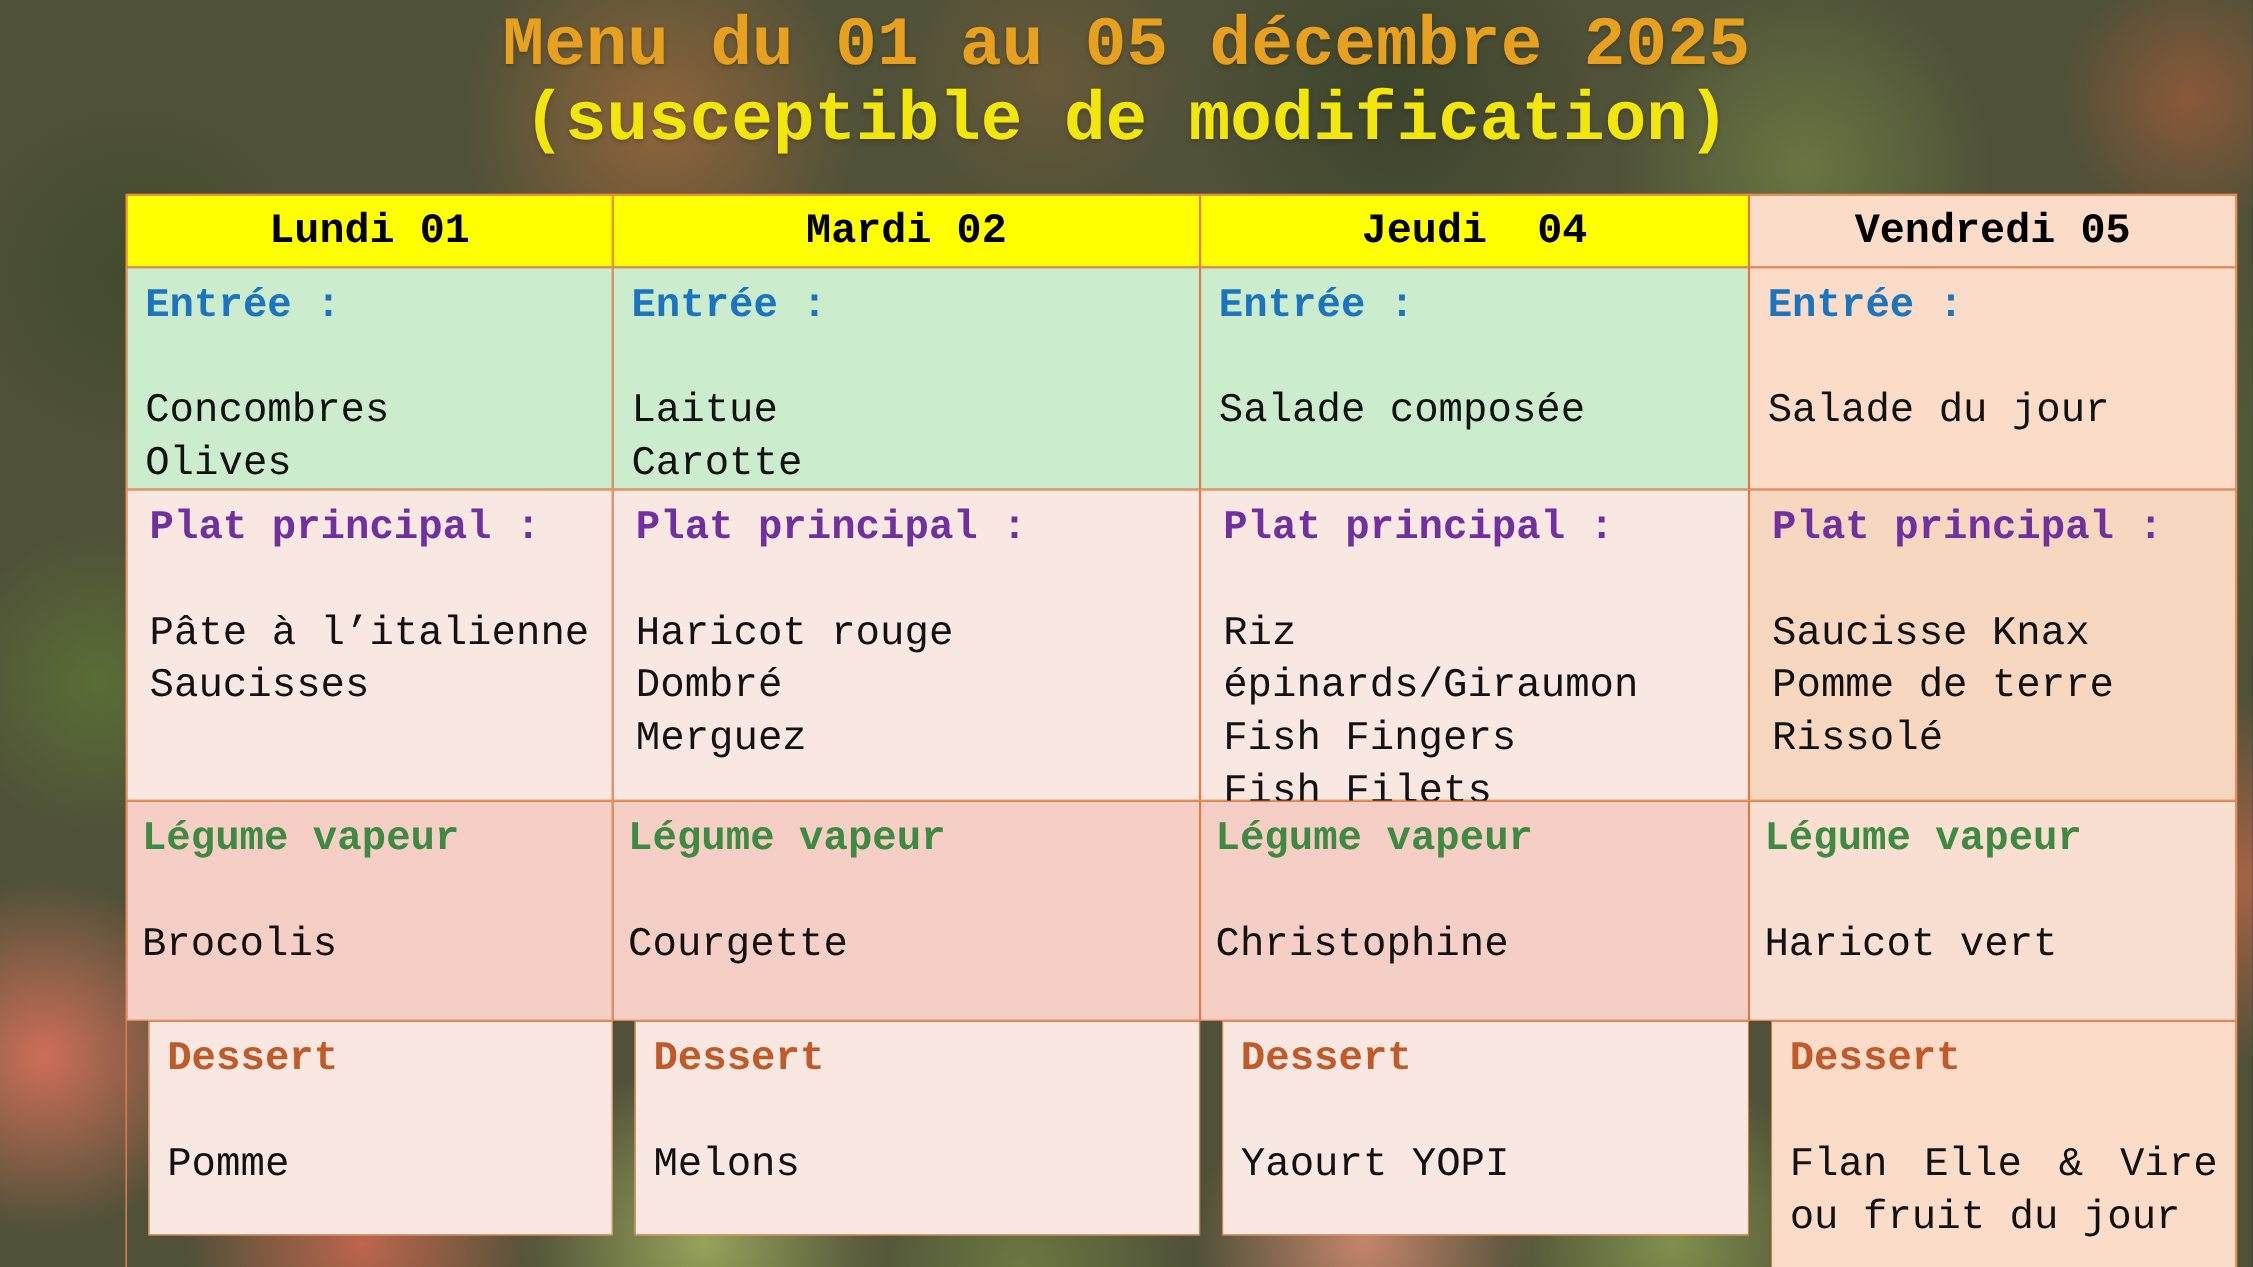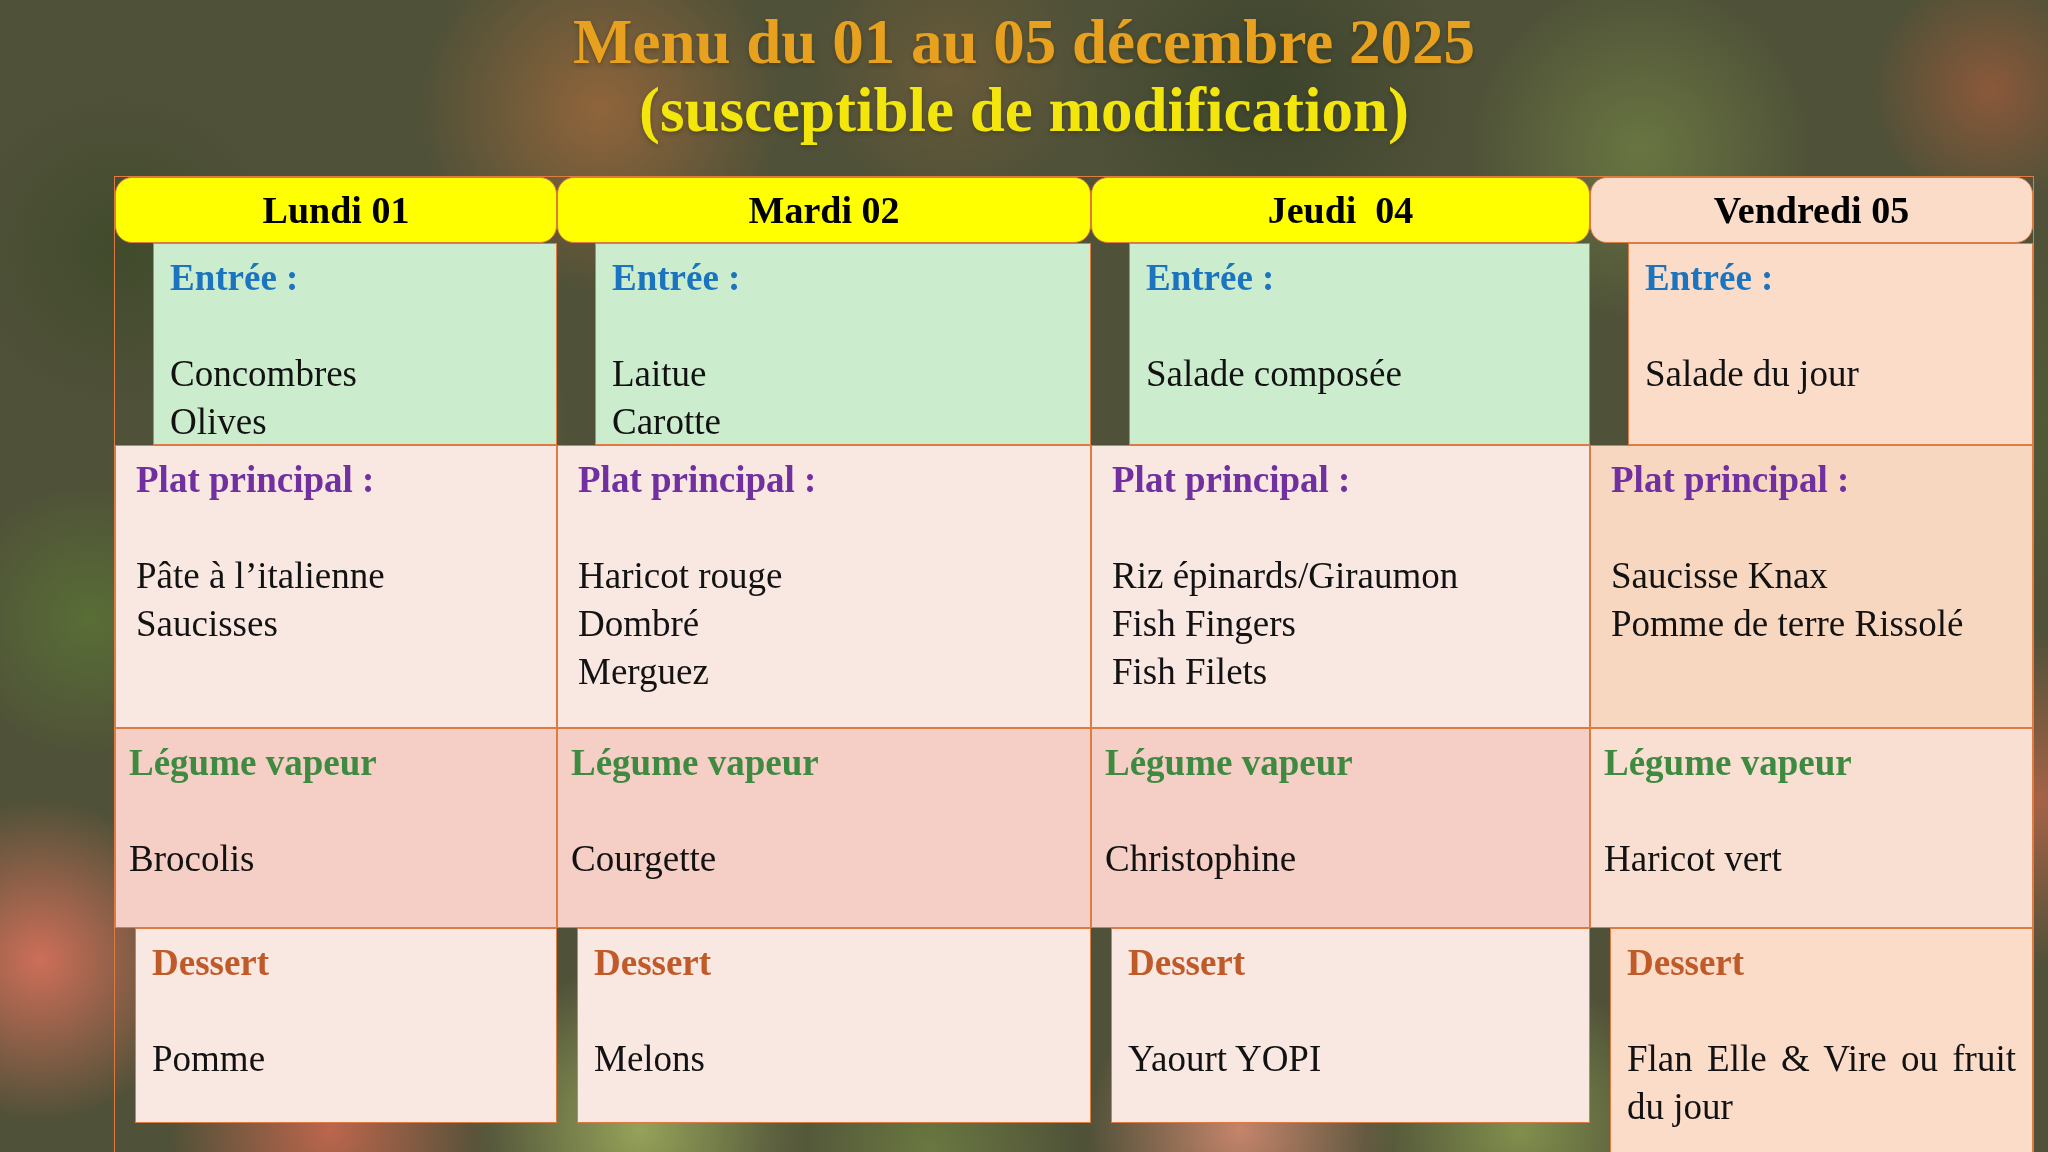--- a/index.html
+++ b/index.html
@@ -1,21 +1,21 @@
 <!DOCTYPE html>
 <html lang="fr" style="--title-orange: #e7a11f; --title-yellow: #f2e60d; --header-yellow: #ffff00; --border-orange: #dd7b42; --cell-green: #cbeccd; --cell-pink: #f9e7e2; --cell-salmon: #f5cfc6; --cell-peach: #fadcc9; --cell-peach-deep: #f8d7c1; --cell-peach-soft: #f9dfd2; --cat-entree: #1b74c0; --cat-plat: #7030a0; --cat-legume: #3e8a41; --cat-dessert: #c05a28; --day-text: #000000; --item-text: #121212;"><head>
 <meta charset="utf-8">
 <title>Menu du 01 au 05 décembre 2025</title>
 <style>
   html,body{margin:0;padding:0;background:#222;}
   .page{
     position:relative;
     width:2048px;height:1152px;
     overflow:hidden;
-    font-family:Liberation Serif, serif;
+    font-family:Liberation Mono, monospace;
     background:#4f5138;
   }
   
   .backdrop{
     position:absolute;inset:0;
     background:
       radial-gradient(circle 300px at 360px 430px, rgba(135,164,85,.85) 0%, rgba(135,164,85,0) 70%),
       radial-gradient(circle 220px at 120px 250px, rgba(63,74,42,.85) 0%, rgba(63,74,42,0) 70%),
       radial-gradient(circle 260px at 600px 110px, rgba(165,107,60,.75) 0%, rgba(165,107,60,0) 70%),
       radial-gradient(circle 200px at 950px 70px, rgba(122,95,58,.6) 0%, rgba(122,95,58,0) 70%),
@@ -53,23 +53,22 @@
     box-sizing:border-box;
     border:1px solid var(--border-orange);
     padding:10px 16px 0 16px;
   }
   .head{
     height:66px;padding:0;
     display:flex;align-items:center;justify-content:center;
     font-size:38px;font-weight:bold;color:var(--day-text);
     white-space:pre;
     background:var(--header-yellow);
-    border-radius:17px;
   }
-  .row-entree{height:202px;background:var(--cell-green);margin-left:38px;}
+  .row-entree{height:202px;background:var(--cell-green);}
   .row-plat{height:283px;background:var(--cell-pink);padding-left:20px;}
   .row-legume{height:200px;background:var(--cell-salmon);padding-left:13px;}
   .row-dessert{height:195px;background:var(--cell-pink);margin-left:20px;}
   .col3 .head{background:var(--cell-peach);}
   .col3 .row-entree{background:var(--cell-peach);}
   .col3 .row-plat{background:var(--cell-peach-deep);}
   .col3 .row-legume{background:var(--cell-peach-soft);}
   .col3 .row-dessert{background:var(--cell-peach);height:240px;}
 
   .cat{font-size:37px;font-weight:bold;line-height:48px;margin:0 0 48px 0;}

